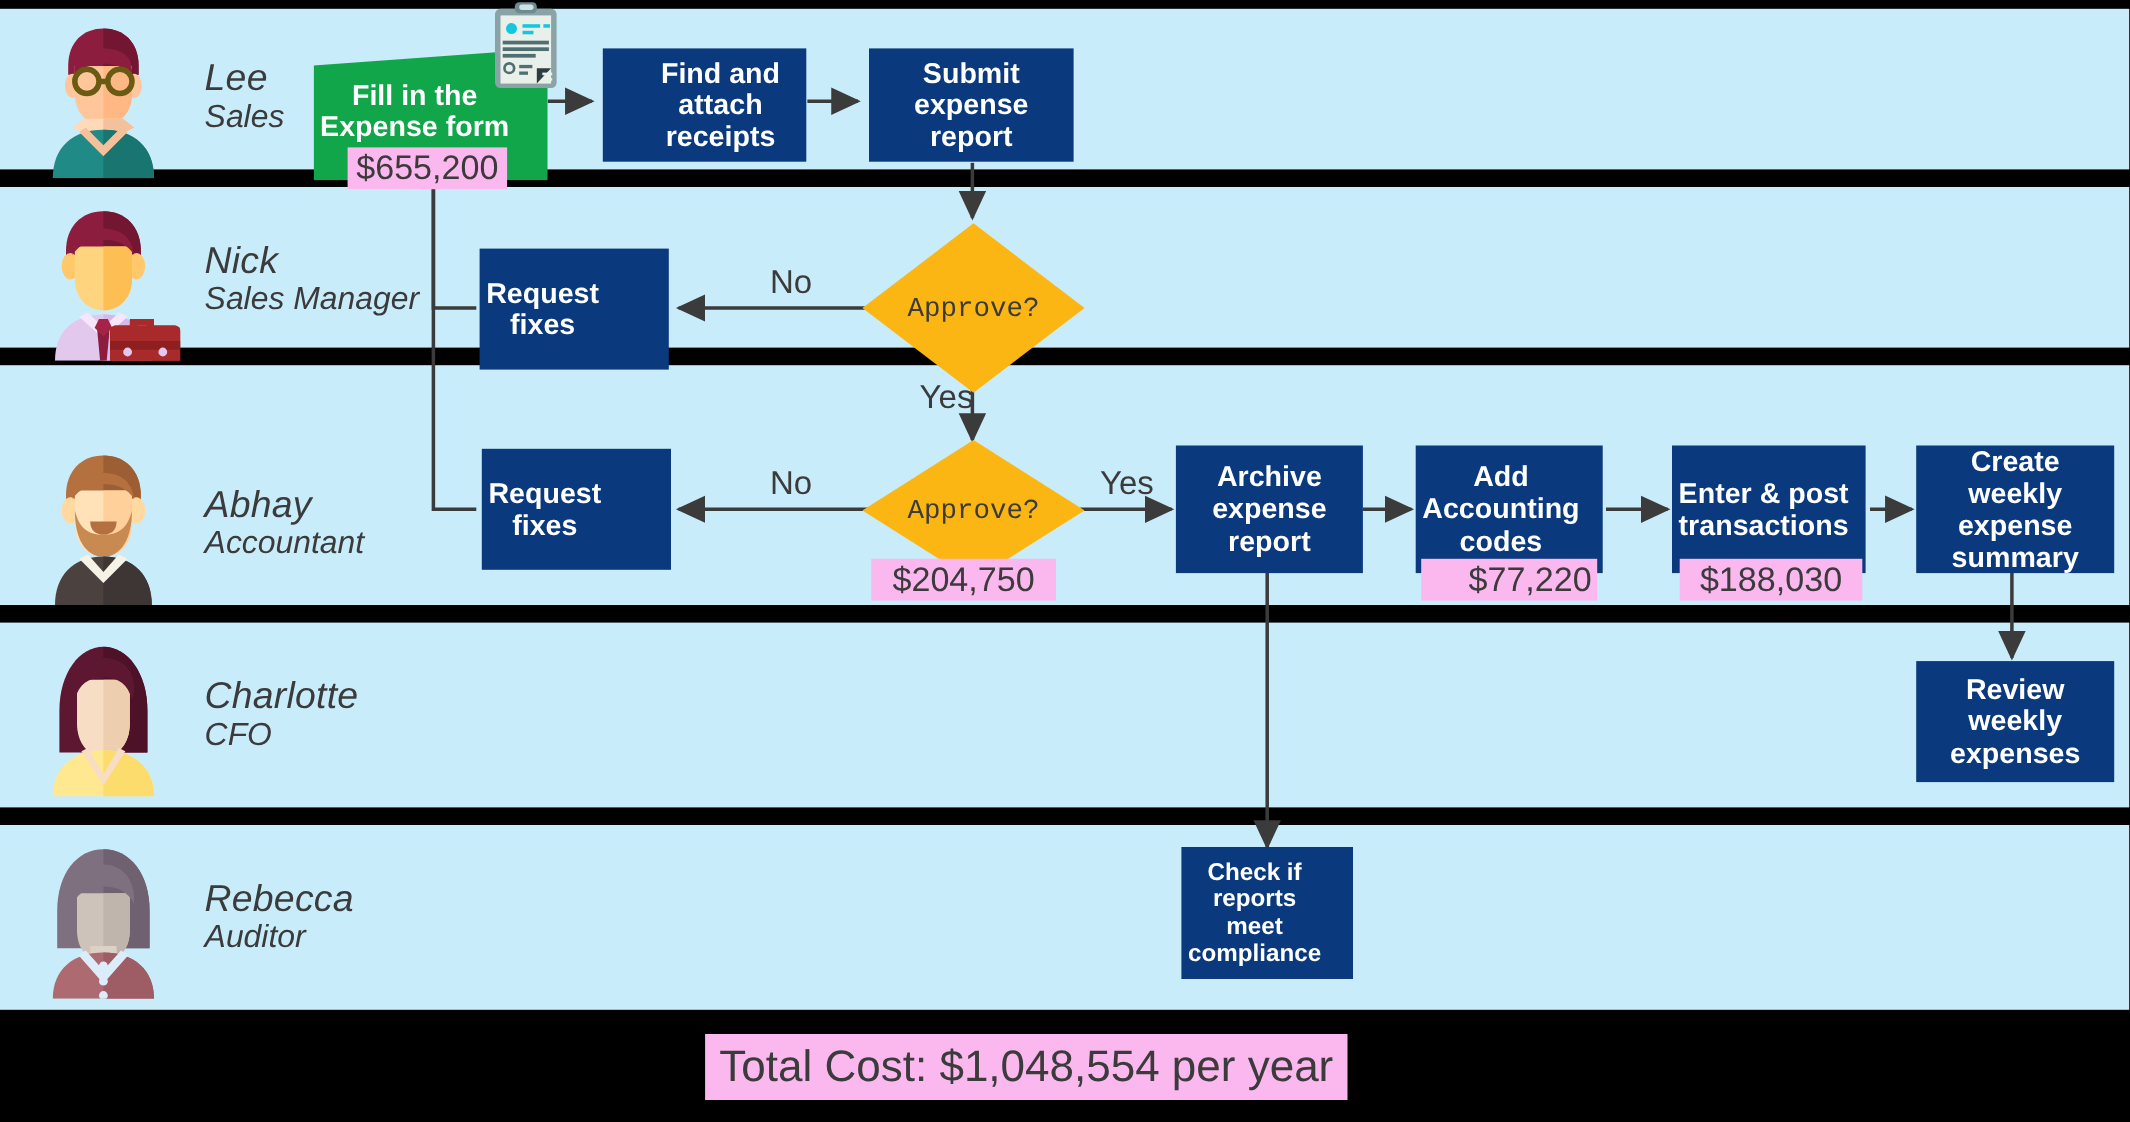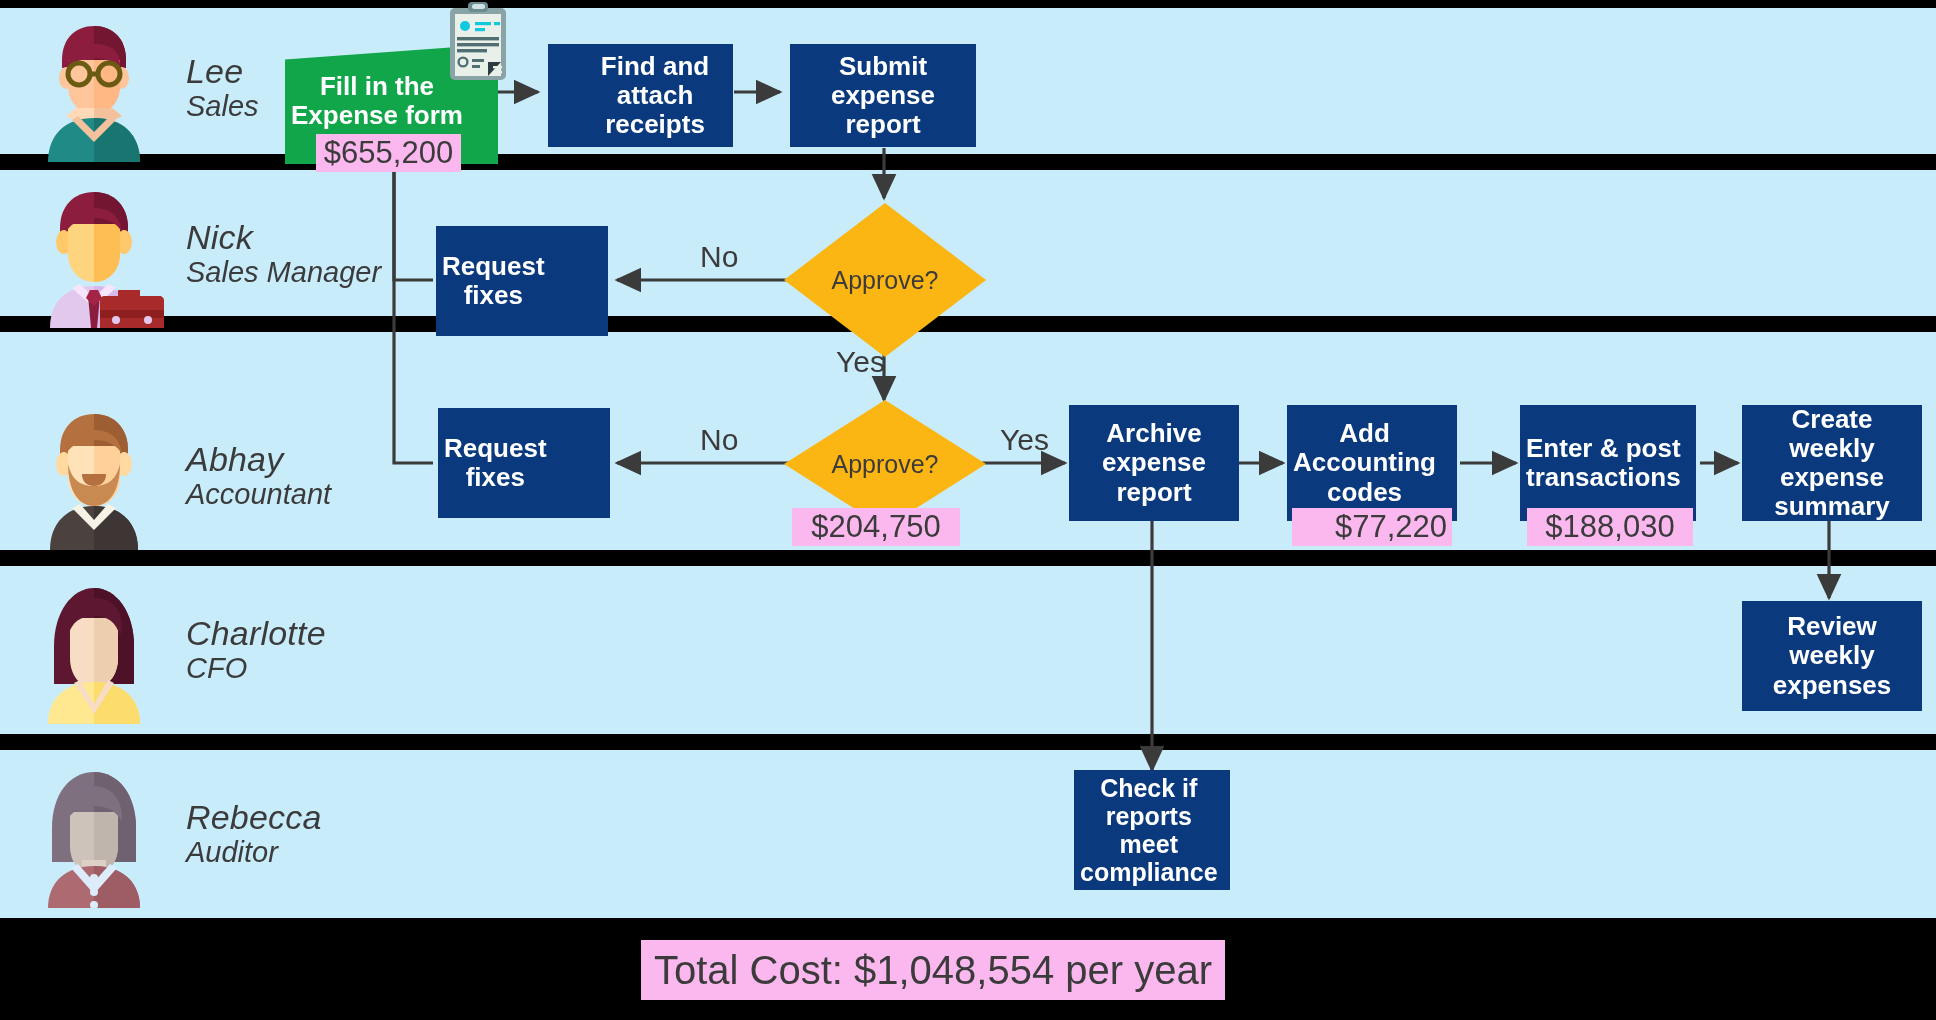--- a/index.html
+++ b/index.html
@@ -9,21 +9,21 @@
   .person{position:absolute;display:flex;align-items:center;font-style:italic;}
   .avatar{position:relative;width:140px;height:150px;flex:0 0 140px;}
   .ptext{margin-left:22px;line-height:1.06;}
   .pname{font-size:34px;color:#3b3b3b;font-weight:400;letter-spacing:.2px;}
   .prole{font-size:29px;color:#3b3b3b;font-weight:300;margin-top:2px;}
   .node{position:absolute;background:#0a3a7d;color:#fff;display:flex;align-items:center;
         justify-content:flex-start;text-align:center;font-size:26px;font-weight:700;
         line-height:1.12;box-sizing:border-box;padding:4px 6px;}
   .node.green{background:#12a64a;}
   .trapz{position:absolute;background:#12a64a;}
-  .diamond{position:absolute;}
+  .diamond{position:absolute;font-family:Liberation Mono, monospace;}
   .diamond .dlabel{position:absolute;left:0;top:0;width:100%;height:100%;
         display:flex;align-items:center;justify-content:center;
         font-size:25px;color:#3b3b3b;font-weight:300;}
   .money{position:absolute;background:#fbb8ef;color:#3b3b3b;font-size:31px;
         font-weight:300;display:flex;align-items:center;justify-content:center;
         white-space:nowrap;padding:0 8px;box-sizing:border-box;}
   .edgelbl{position:absolute;font-size:30px;color:#3b3b3b;font-weight:300;white-space:nowrap;}
   .total{position:absolute;background:#fbb8ef;color:#3b3b3b;display:flex;
         align-items:center;justify-content:center;font-size:40px;font-weight:400;white-space:nowrap;}
   svg.wires{position:absolute;left:0;top:0;width:1936px;height:1020px;pointer-events:none;}
@@ -286,21 +286,21 @@
     <span style="white-space:pre-line;">Create
 weekly expense
 summary</span>
   </div>
 
   <div class="node" style="left:1742px; top:601px; width:180px; height:110px;">
     <span style="white-space:pre-line;">Review weekly
 expenses</span>
   </div>
 
-  <div class="node" style="left:1074px; top:770px; width:156px; height:120px; font-size:25px;">
+  <div class="node" style="left:1074px; top:770px; width:156px; height:120px; font-size:22px;">
     <span style="white-space:pre-line;">Check if
 reports
 meet
 compliance</span>
   </div>
 
   <div class="total" style="left:641px; top:940px; width:584px; height:60px;">Total Cost: $1,048,554 per year</div>
 
 </div>
 

